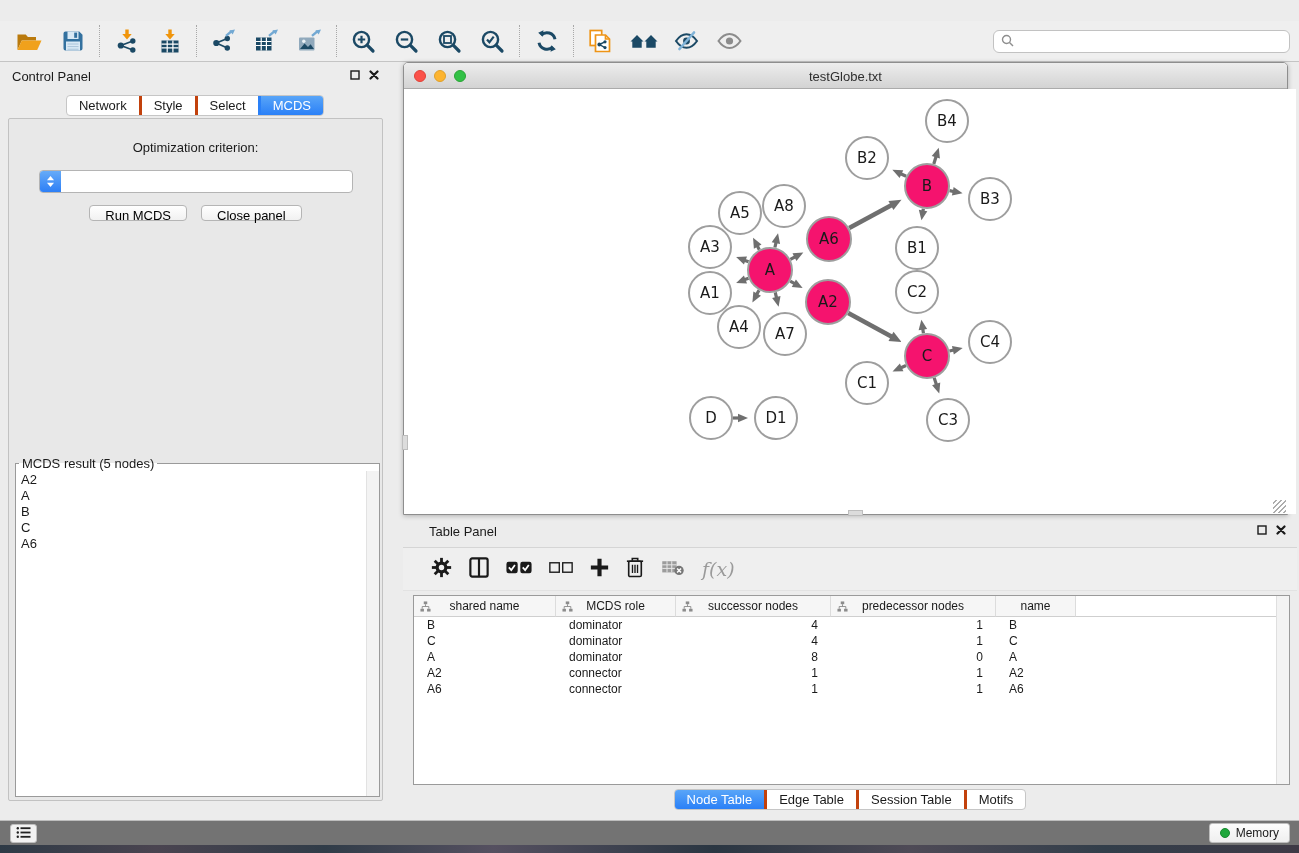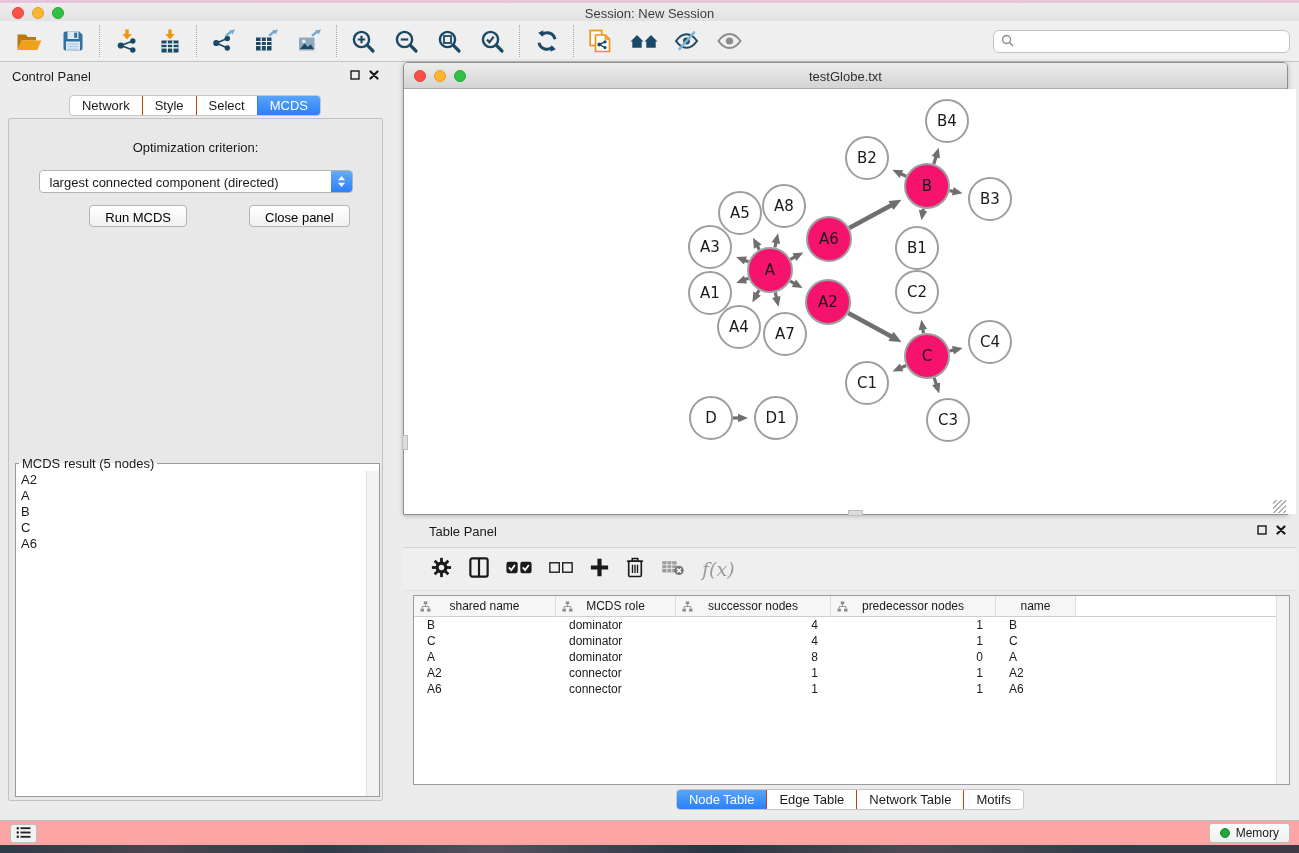--- a/index.html
+++ b/index.html
@@ -27,37 +27,37 @@
     border:1px solid #C2C2C2; border-radius:6px; display:flex; align-items:center; padding-left:7px; gap:4px; }
   .searchbox input { border:none; outline:none; flex:1; font-size:12px; background:transparent; height:18px; }
 
   
   .panel-title { position:absolute; top:7px; left:12px; font-size:13px; }
   .panel-controls { position:absolute; top:8px; right:11px; display:flex; gap:9px; align-items:center; }
   .pc-btn { display:flex; align-items:center; }
 
   
   .seg { display:inline-flex; border:1px solid #C6C6C6; border-radius:4px; overflow:hidden; background:#fff; height:21px; }
-  .seg .tab { padding:2px 12px 0; font-size:13px; border-left:1px solid #c2410c; height:100%; white-space:nowrap; }
+  .seg .tab { padding:2px 12px 0; font-size:13px; border-left:3px solid #c2410c; height:100%; white-space:nowrap; }
   .seg .tab:first-child { border-left:none; }
   .seg .tab.active { background:linear-gradient(#59A5F8,#2A80F7); color:#fff; border-left-color:#2A80F7; }
 
   
   .control-panel { position:absolute; left:0; top:62px; width:390px; height:758px; }
   .control-tabs { position:absolute; top:33px; left:0; right:0; display:flex; justify-content:center; }
   .cp-box { position:absolute; top:56px; left:8px; right:7px; bottom:19px; background:#E8E8E8;
     border:1px solid #C2C2C2; border-radius:2px; }
   .opt-label { margin-top:21px; text-align:center; font-size:13px; }
   .dropdown { margin:15px auto 0; width:314px; height:23px; background:#fff; border:1px solid #B4B4B4;
     border-radius:4px; display:flex; overflow:hidden; }
   .dd-text { flex:1; font-size:13px; padding:4px 0 0 10px; white-space:nowrap; overflow:hidden; }
   .dd-stepper { width:21px; background:linear-gradient(#66ABF8,#2D7FF6); display:flex; align-items:center; justify-content:center; }
   .btn-row { margin-top:12px; display:flex; justify-content:center; gap:14px; }
-  .cp-btn { height:22px; padding:2px 15px 0; background:linear-gradient(#FFFFFF,#F1F1F1); border:1px solid #B5B5B5;
-    border-radius:4px; font-size:13px;margin-left:48px; }
+  .cp-btn { height:16px; padding:2px 15px 0; background:linear-gradient(#FFFFFF,#F1F1F1); border:1px solid #B5B5B5;
+    border-radius:4px; font-size:13px; }
   .result-box { position:absolute; top:337px; left:6px; right:2px; bottom:3px; border:1px solid #9A9A9A;
     background:#fff; padding:0; }
   .result-box legend { font-size:13px; padding:0 3px; margin-left:3px; }
   .mcds-list { position:absolute; top:1px; left:5px; right:16px; bottom:2px; font-size:13px; line-height:16px; overflow:hidden; }
   .result-scroll { position:absolute; top:0; right:0; bottom:0; width:13px; background:#F3F3F3; border-left:1px solid #E2E2E2; }
 
   
   .net-window { position:absolute; left:403px; top:62px; width:885px; height:453px; background:#fff;
     border:1px solid #8E8E8E; border-radius:5px 5px 0 0; box-shadow:0 1px 5px rgba(0,0,0,0.25); }
   .net-titlebar { position:relative; height:26px; background:linear-gradient(#EDEDED,#D3D3D3);
@@ -82,42 +82,34 @@
     border-right:1px solid #DCDCDC; border-bottom:1px solid #CFCFCF; }
   .th.filler { flex:1; background:#fff; border-right:none; border-bottom:1px solid #CFCFCF; }
   .th-ic { position:absolute; left:6px; top:5px; }
   .tr { display:flex; height:16px; font-size:12px; align-items:center; }
   .td { padding:0 13px; white-space:nowrap; overflow:hidden; }
   .td.r { text-align:right; }
   .tbl-scroll { position:absolute; top:0; right:0; bottom:0; width:13px; background:#F3F3F3; border-left:1px solid #DFDFDF; }
   .tp-tabs { position:absolute; top:272px; left:0; right:0; display:flex; justify-content:center; }
 
   
-  .status-bar { position:absolute; left:0; right:0; top:820px; height:25px; background:#fca5a5; border-top:1px solid #BDBDBD; }
+  .status-bar { position:absolute; left:0; right:0; top:820px; height:25px; background:#737373; border-top:1px solid #BDBDBD; }
   .list-btn { position:absolute; left:10px; top:3px; width:27px; height:19px; border:1px solid #BFBFBF;
     border-radius:3px; background:#F2F2F2; display:flex; align-items:center; justify-content:center; }
   .memory-btn { position:absolute; right:9px; top:2px; height:20px; border:1px solid #BDBDBD; border-radius:3px;
     background:linear-gradient(#FCFCFC,#EFEFEF); display:flex; align-items:center; gap:6px; padding:0 10px; font-size:12px; }
   .mem-dot { width:10px; height:10px; border-radius:50%; background:#1FA73C; border:1px solid #178A2F; }
   .desktop-strip { position:absolute; top:845px; left:0; right:0; height:8px;
     background:linear-gradient(90deg,#2E3A46,#4A4450 12%,#303C48 25%,#555060 38%,#2A3642 55%,#4E4A56 70%,#323E4A 85%,#3E3A46); }
 </style>
 </head>
 <body>
 
 <div class="screen">
 
-  <div class="app-titlebar">
-    <div class="lights">
-      <div class="light red"></div>
-      <div class="light yellow"></div>
-      <div class="light green"></div>
-    </div>
-    <div class="app-title">Session: New Session</div>
-  </div>
 
   <div class="main-toolbar">
     <div id="toolbar-groups" style="display:flex;align-items:center;">
         <div class="tb-btn">
           <span class="tb-ic">
             <svg width="27" height="23" viewBox="0 0 27 23">
               <path d="M1.5 20V4.5h8.2l2.2 2.6h8.1v3.4H5.8z" fill="#BA7A0D"></path>
               <path d="M1.5 20l4.3-9.5h19.7L21.2 20z" fill="#F0A11C"></path>
             </svg>
           </span>
@@ -303,21 +295,20 @@
         <div class="seg">
           <div class="tab">Network</div>
           <div class="tab">Style</div>
           <div class="tab">Select</div>
           <div class="tab active">MCDS</div>
         </div>
       </div>
     <div class="cp-box" style="position:absolute;">
       <div class="opt-label">Optimization criterion:</div>
       <div class="dropdown">
-        <span class="dd-text">largest connected component (directed)</span>
         <span class="dd-stepper">
             <svg width="9" height="13" viewBox="0 0 9 13">
               <path d="M4.5 1L8 5.2H1z" fill="#fff"></path>
               <path d="M4.5 12L1 7.8h7z" fill="#fff"></path>
             </svg>
           </span>
       </div>
       <div class="btn-row">
         <button class="cp-btn">Run MCDS</button>
         <button class="cp-btn">Close panel</button>
@@ -667,21 +658,21 @@
             <div class="td r" style="width: 165px;">1</div>
             <div class="td" style="width: 80px;">A6</div>
           </div>
         </div>
       <div class="tbl-scroll"></div>
     </div>
     <div class="tp-tabs" id="table-tabs">
         <div class="seg">
           <div class="tab active">Node Table</div>
           <div class="tab">Edge Table</div>
-          <div class="tab">Network Table</div>
+          <div class="tab">Session Table</div>
           <div class="tab">Motifs</div>
         </div>
       </div>
   </div>
 
   <div class="status-bar">
     <div class="list-btn">
       <span><svg width="15" height="13" viewBox="0 0 15 13">
             <g fill="#222">
               <circle cx="1.8" cy="2.2" r="1.2"></circle>

